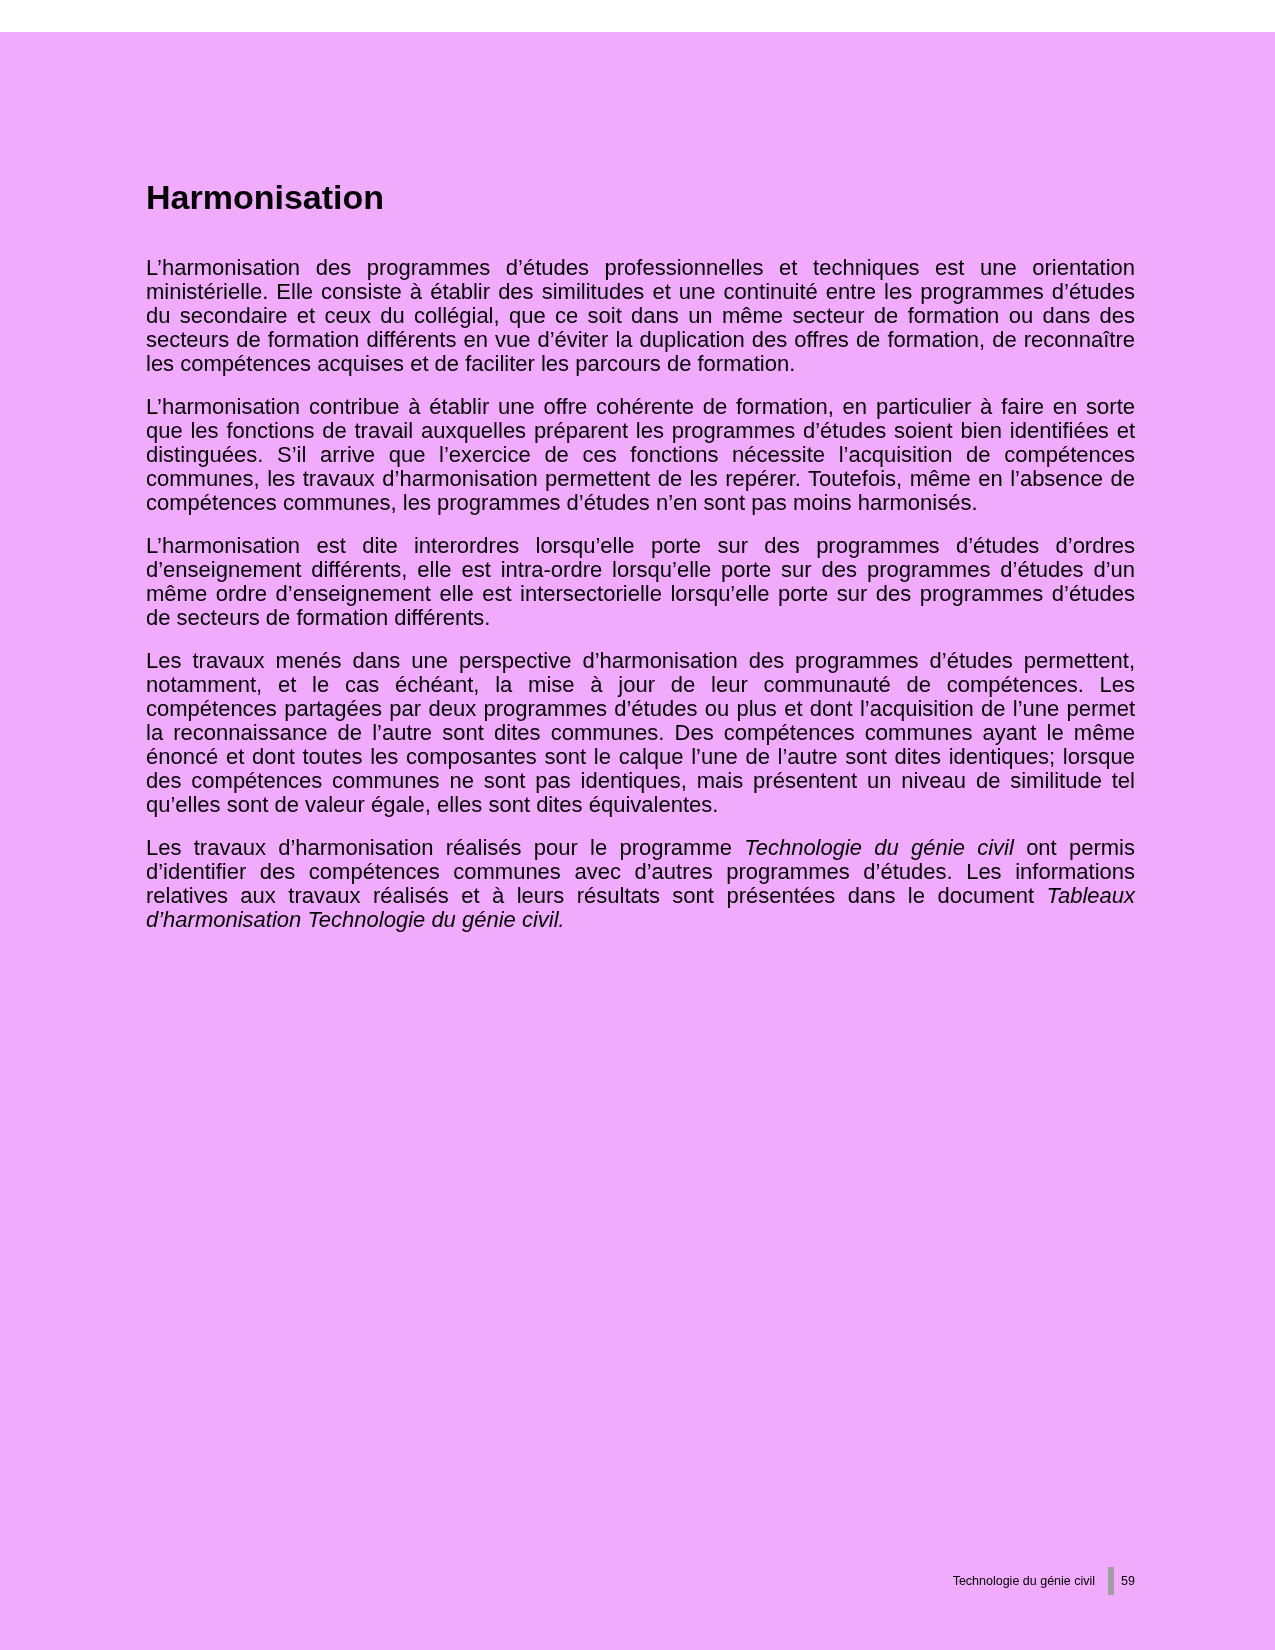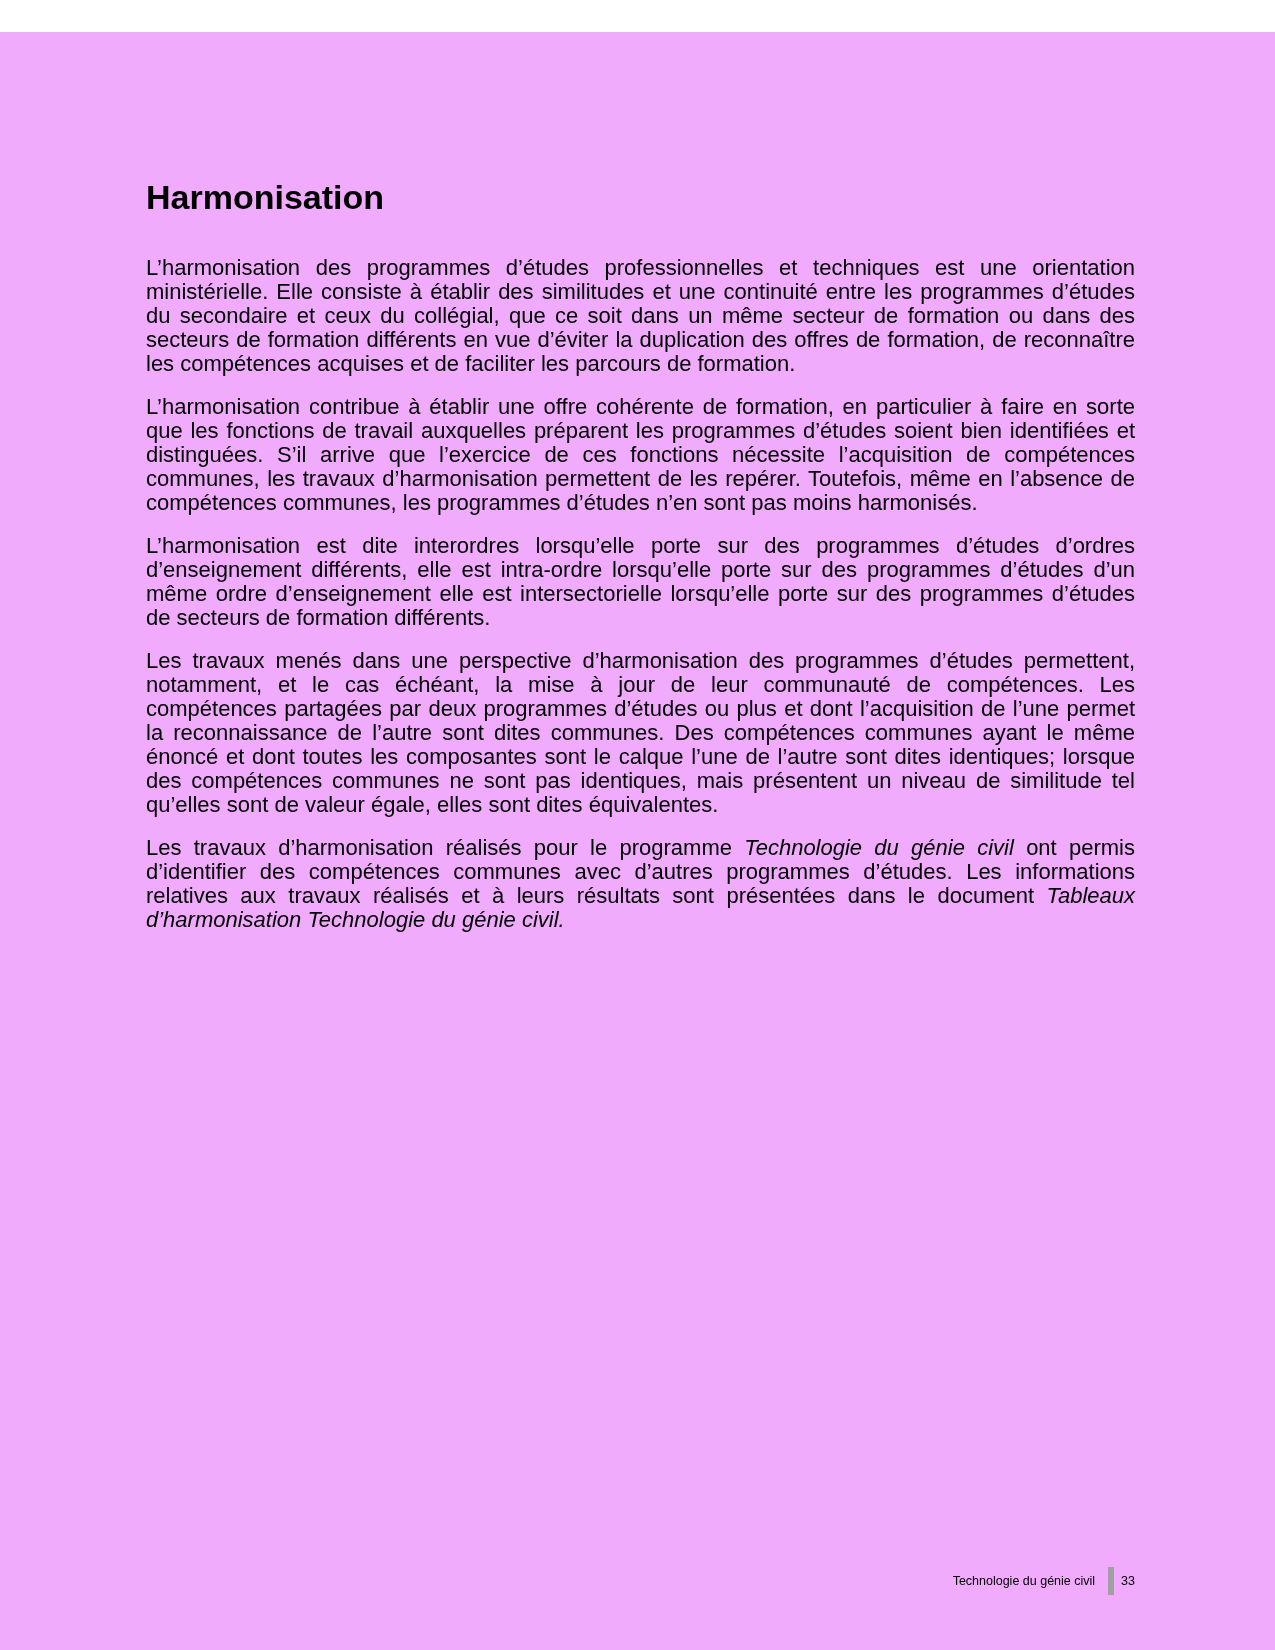--- a/index.html
+++ b/index.html
@@ -65,15 +65,15 @@
     <p class="para"><span>L’harmonisation est dite interordres lorsqu’elle porte sur des programmes d’études d’ordres d’enseignement différents, elle est intra-ordre lorsqu’elle porte sur des programmes d’études d’un même ordre d’enseignement elle est intersectorielle lorsqu’elle porte sur des programmes d’études de secteurs de formation différents.</span></p>
 
     <p class="para"><span>Les travaux menés dans une perspective d’harmonisation des programmes d’études permettent, notamment, et le cas échéant, la mise à jour de leur communauté de compétences. Les compétences partagées par deux programmes d’études ou plus et dont l’acquisition de l’une permet la reconnaissance de l’autre sont dites communes. Des compétences communes ayant le même énoncé et dont toutes les composantes sont le calque l’une de l’autre sont dites identiques; lorsque des compétences communes ne sont pas identiques, mais présentent un niveau de similitude tel qu’elles sont de valeur égale, elles sont dites équivalentes.</span></p>
 
     <p class="para"><span>Les travaux d’harmonisation réalisés pour le programme </span><span class="it">Technologie du génie civil</span><span> ont permis d’identifier des compétences communes avec d’autres programmes d’études. Les informations relatives aux travaux réalisés et à leurs résultats sont présentées dans le document </span><span class="it">Tableaux d’harmonisation Technologie du génie civil.</span></p>
   </main>
 
   <footer class="footer">
     <span class="footer-label">Technologie du génie civil</span>
     <span class="footer-bar" style="background-color: rgb(160, 160, 160);"></span>
-    <span class="footer-page">33</span>
+    <span class="footer-page">59</span>
   </footer>
 </div>
 
 </body></html>

